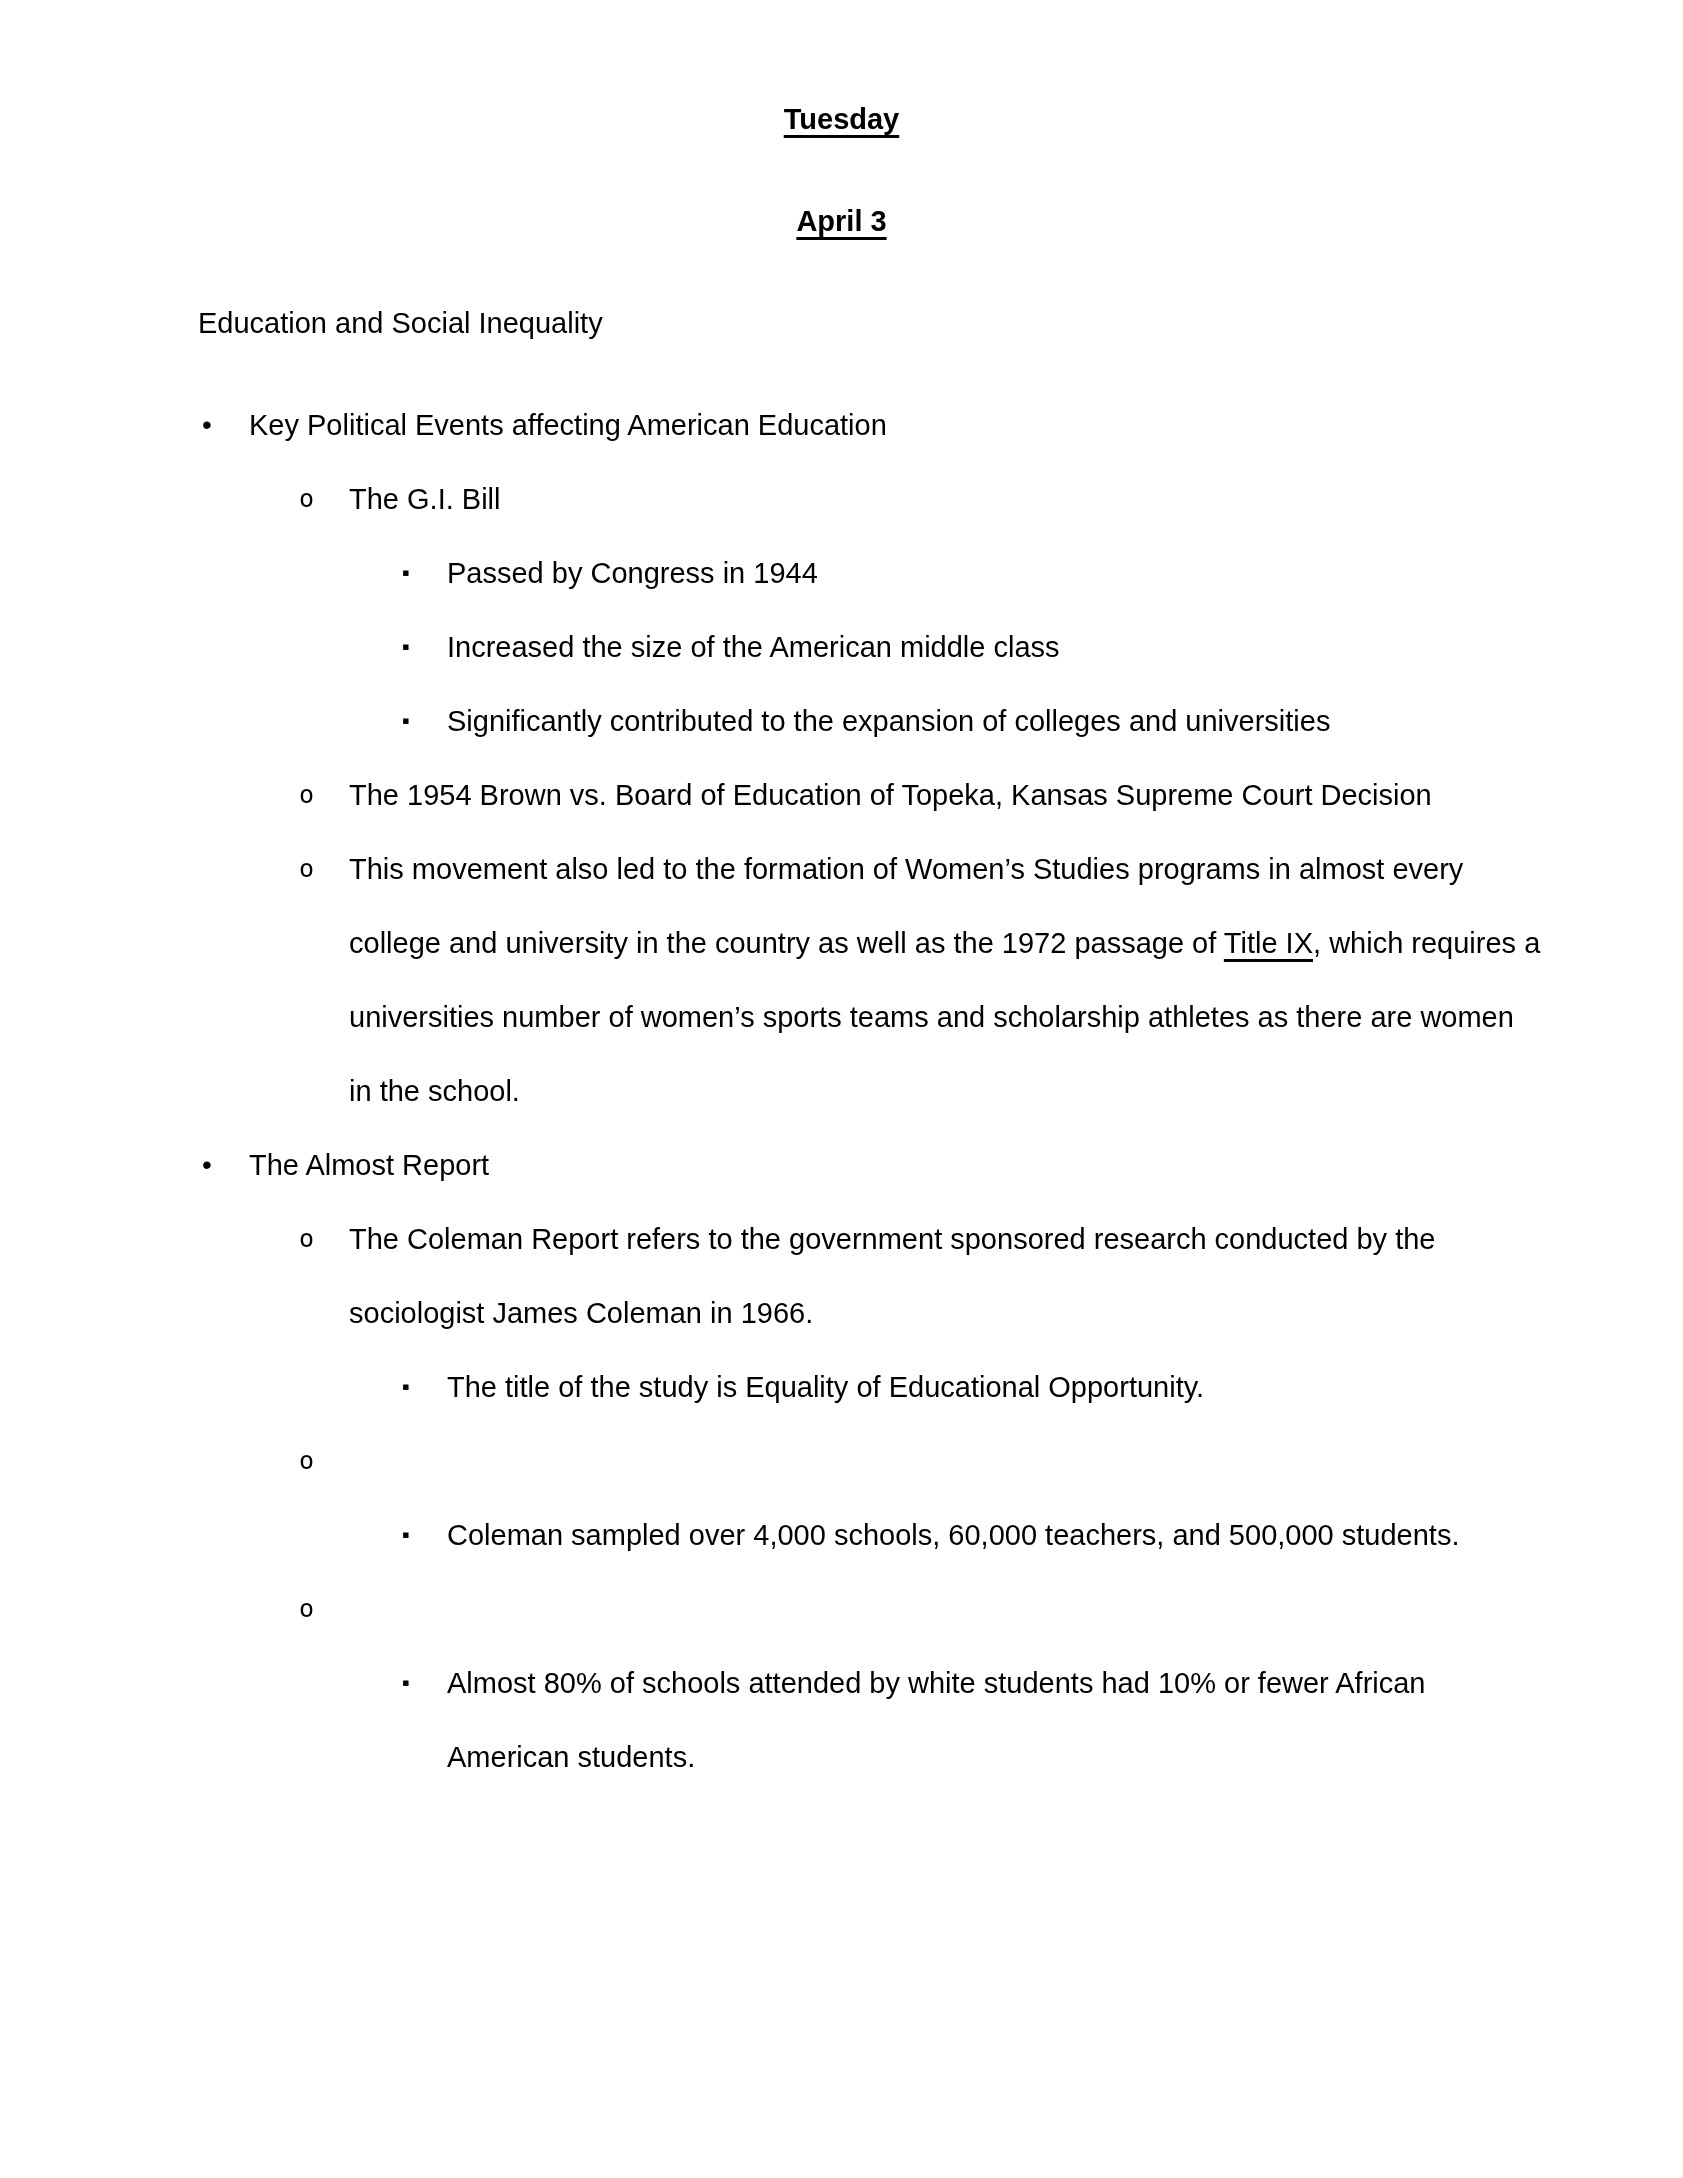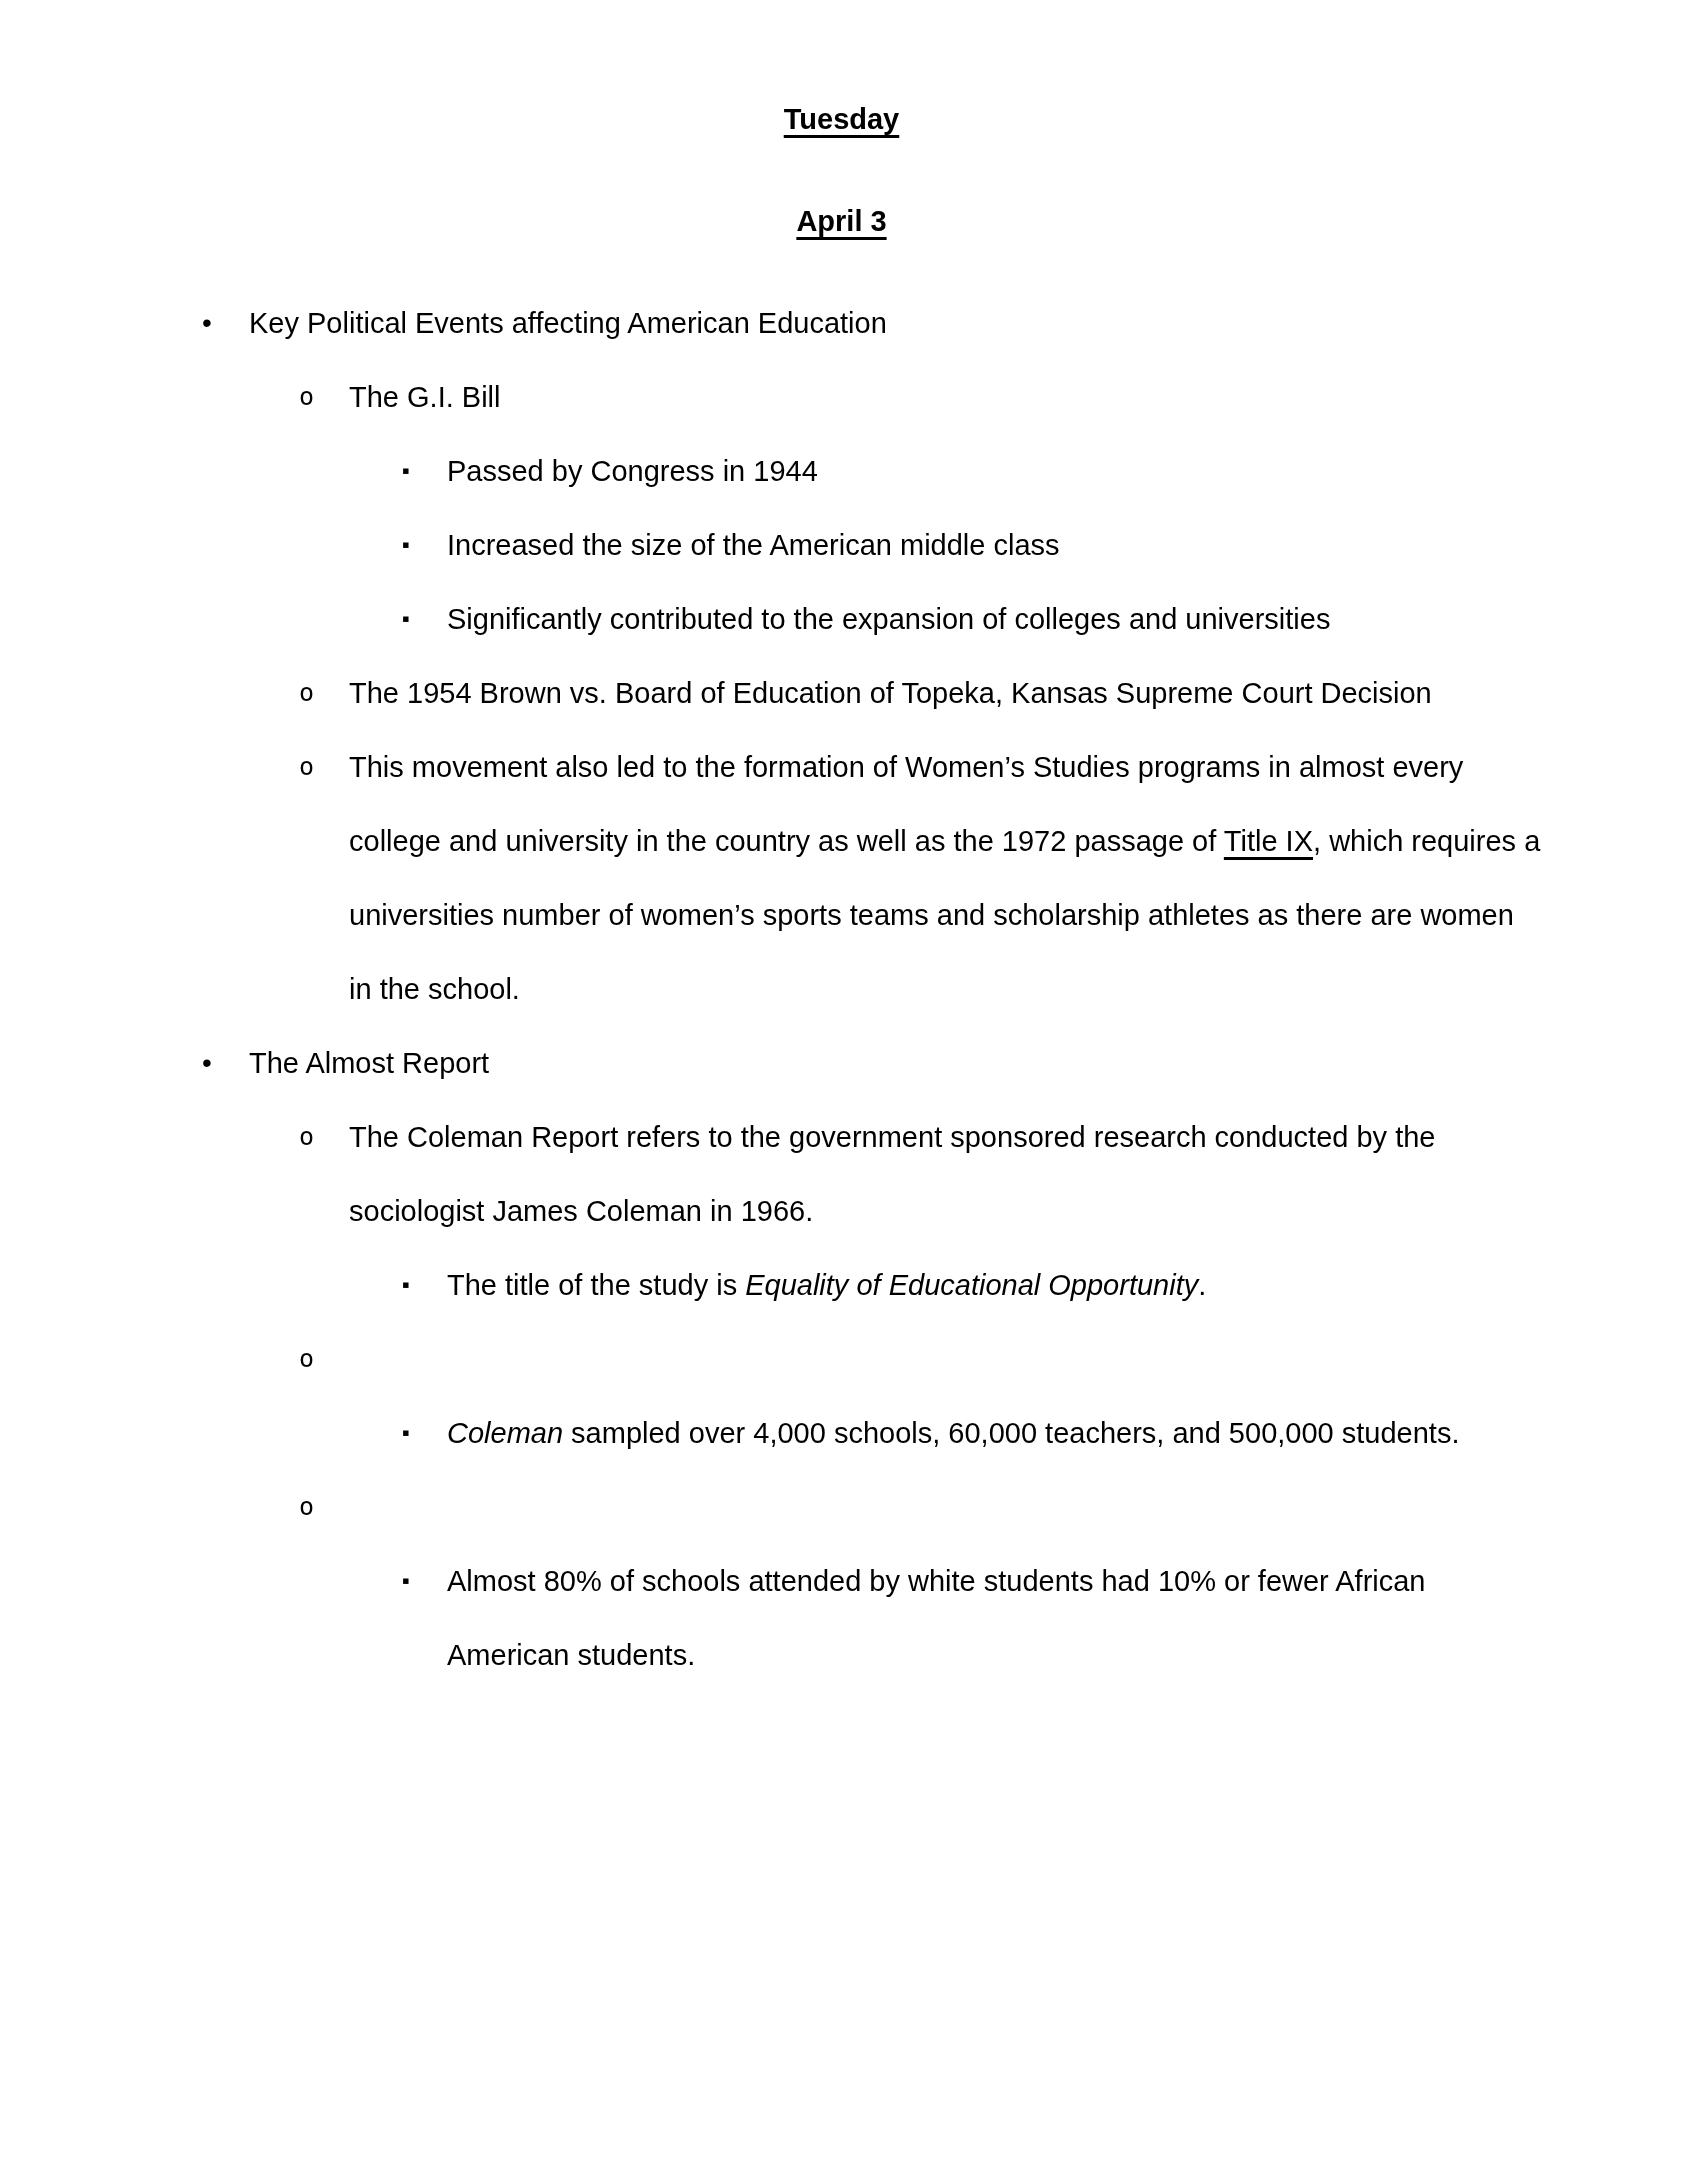--- a/index.html
+++ b/index.html
@@ -42,35 +42,38 @@
   .l2 { padding-left: 151px; }
   .l3 { padding-left: 249px; }
   .marker {
     position: absolute;
     top: 0;
     line-height: 74px;
   }
   .m1 { left: 4px; font-size: 28px; }
   .m2 { left: 101px; font-family: "DejaVu Sans Mono", monospace; font-size: 25px; }
   .m3 { left: 204px; font-size: 22px; }
-  .it { font-style: italic; }
+  .it { }
 </style>
 </head>
 <body>
 
 <div class="page">
 
   <div class="line heading">
     <span class="uline">Tuesday</span>
   </div>
 
   <div class="line heading">
     <span class="uline">April 3</span>
   </div>
 
+  <div class="line sect">
+    <span>Education and Social Inequality</span>
+  </div>
 
   <div class="line l1">
     <span class="marker m1">•</span>
     <span>Key Political Events affecting American Education</span>
   </div>
 
   <div class="line l2">
     <span class="marker m2">o</span>
     <span>The G.I. Bill</span>
   </div>

